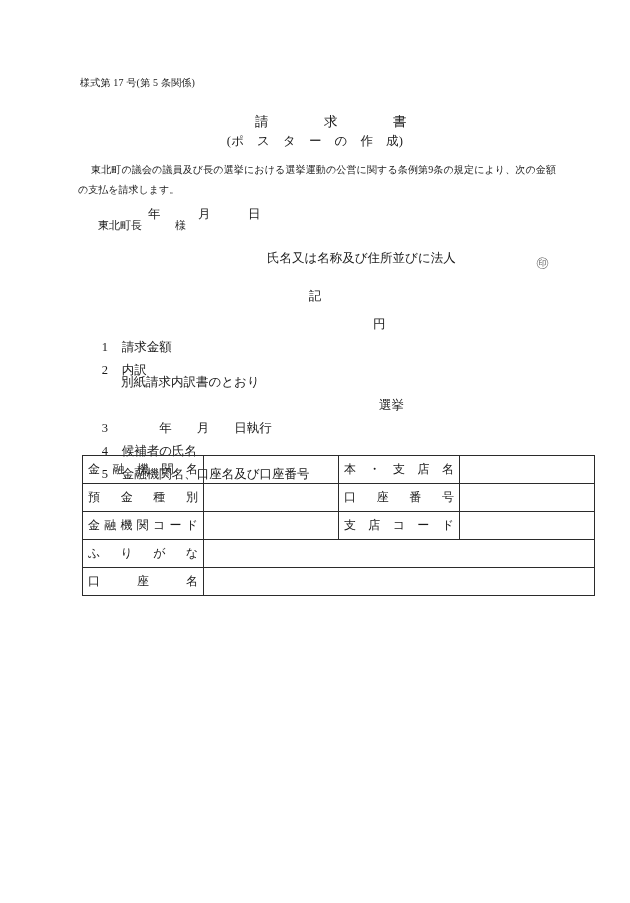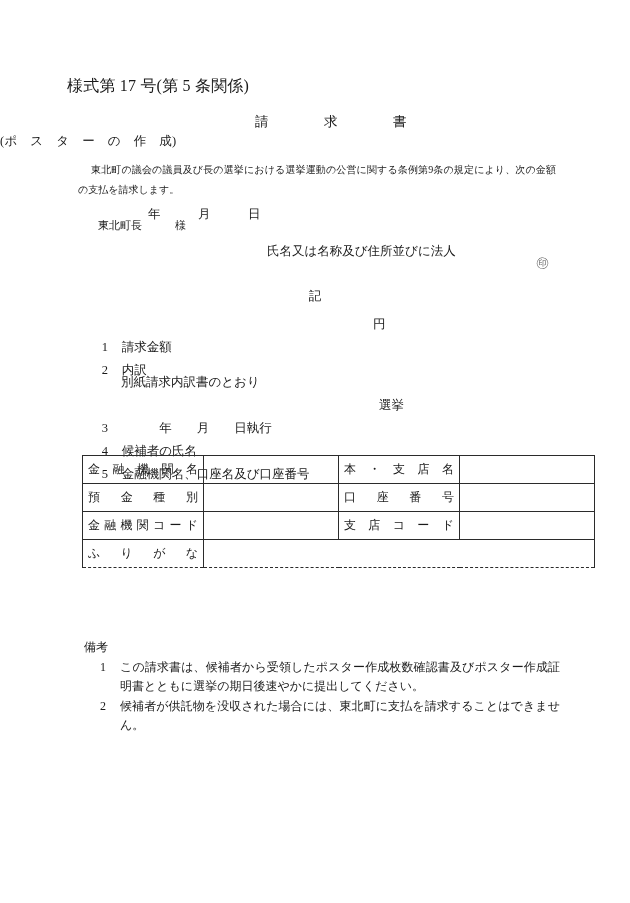--- a/index.html
+++ b/index.html
@@ -20,37 +20,37 @@
     position: absolute;
     left: 0; top: 0;
     width: 630px;
     height: 903px;
     background: #fff;
   }
 
   
   .abs { position: absolute; white-space: pre; }
   .form-no {
-    left: 67px; top: 76px;
-    font-size: 16px;
+    left: 80px; top: 76px;
+    font-size: 10px;
     letter-spacing: 0.2px;
   }
 
   .doc-title {
     left: 0; top: 113px;
     width: 630px;
     text-align: center;
     font-size: 13.5px;
     letter-spacing: 0.3px;
     padding-left: 16px;
   }
   .doc-subtitle {
     left: 0; top: 133px;
     width: 630px;
-    text-align: left;
+    text-align: center;
     font-size: 12.5px;
     letter-spacing: 0.3px;
   }
 
   .body-para {
     position: absolute;
     left: 78px; top: 160px;
     width: 478px;
     font-size: 10px;
     line-height: 20px;
@@ -62,21 +62,21 @@
     left: 148px; top: 206px;
     font-size: 12.5px;
   }
   .addressee {
     left: 98px; top: 218px;
     font-size: 11px;
   }
 
   .claimant-block {
     position: absolute;
-    left: 267px; top: 243px;
+    left: 267px; top: 250px;
     font-size: 12.5px;
     line-height: 17px;
   }
   .seal-mark {
     position: absolute;
     left: 536px; top: 256px;
     font-size: 13px;
     line-height: 1;
     color: #555;
   }
@@ -262,30 +262,23 @@
             <span>支店コード</span>
           </td>
         <td class="col-val2"></td>
       </tr>
       <tr>
         <td class="col-lbl lbl dotted-bottom">
             <span>ふりがな</span>
           </td>
         <td colspan="3" class="dotted-bottom"></td>
       </tr>
+      <tr>
+        <td class="col-lbl lbl">
+            <span>口座名</span>
+          </td>
+        <td colspan="3"></td>
+      </tr>
     </tbody>
   </table>
 
-  <div class="remarks">
-    <div class="remarks-title">備考</div>
-
-    <div class="remark-item">
-      <span class="rnum">1</span>
-      <p>この請求書は、候補者から受領したポスター作成枚数確認書及びポスター作成証明書とともに選挙の期日後速やかに提出してください。</p>
-    </div>
-
-    <div class="remark-item">
-      <span class="rnum">2</span>
-      <p>候補者が供託物を没収された場合には、東北町に支払を請求することはできません。</p>
-    </div>
-  </div>
 
 </div>
 
 </body></html>

